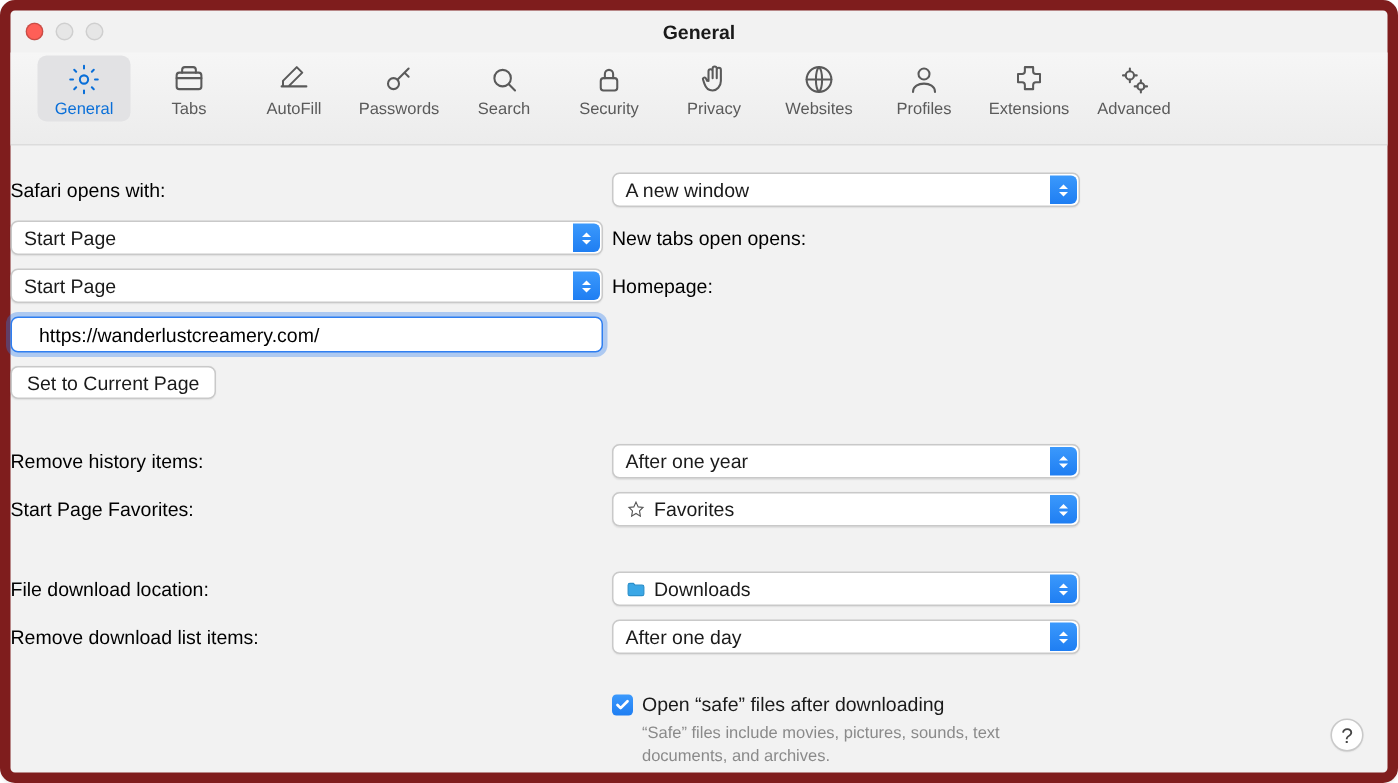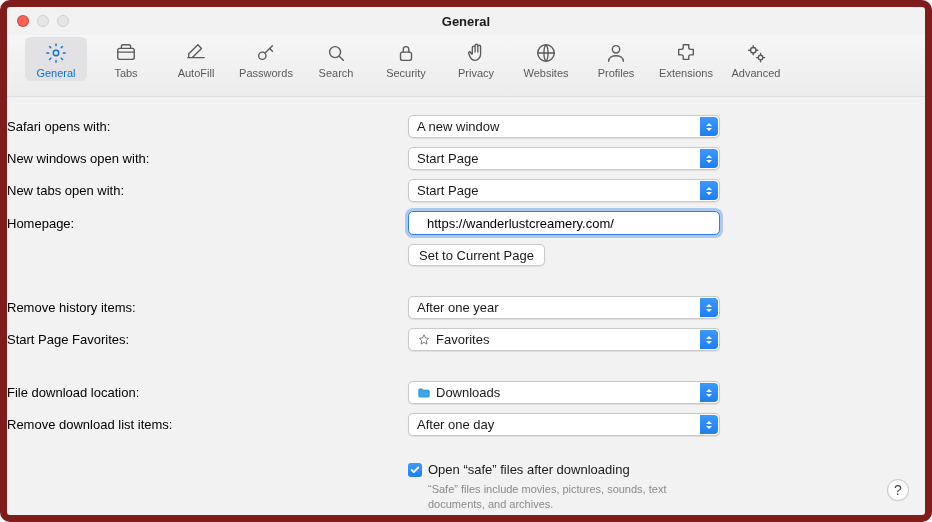--- a/index.html
+++ b/index.html
@@ -314,34 +314,33 @@
         <span class="stepper">
           <svg viewBox="0 0 8 5">
               <path d="M1 4l3-3 3 3z"></path>
             </svg>
           <svg viewBox="0 0 8 5">
               <path d="M1 1l3 3 3-3z"></path>
             </svg>
         </span>
       </div>
 
-      <div class="lbl">New windows open with:</div>
       <div class="select">
         <span>Start Page</span>
         <span class="stepper">
           <svg viewBox="0 0 8 5">
               <path d="M1 4l3-3 3 3z"></path>
             </svg>
           <svg viewBox="0 0 8 5">
               <path d="M1 1l3 3 3-3z"></path>
             </svg>
         </span>
       </div>
 
-      <div class="lbl">New tabs open with:</div>
+      <div class="lbl">New tabs open opens:</div>
       <div class="select">
         <span>Start Page</span>
         <span class="stepper">
           <svg viewBox="0 0 8 5">
               <path d="M1 4l3-3 3 3z"></path>
             </svg>
           <svg viewBox="0 0 8 5">
               <path d="M1 1l3 3 3-3z"></path>
             </svg>
         </span>

